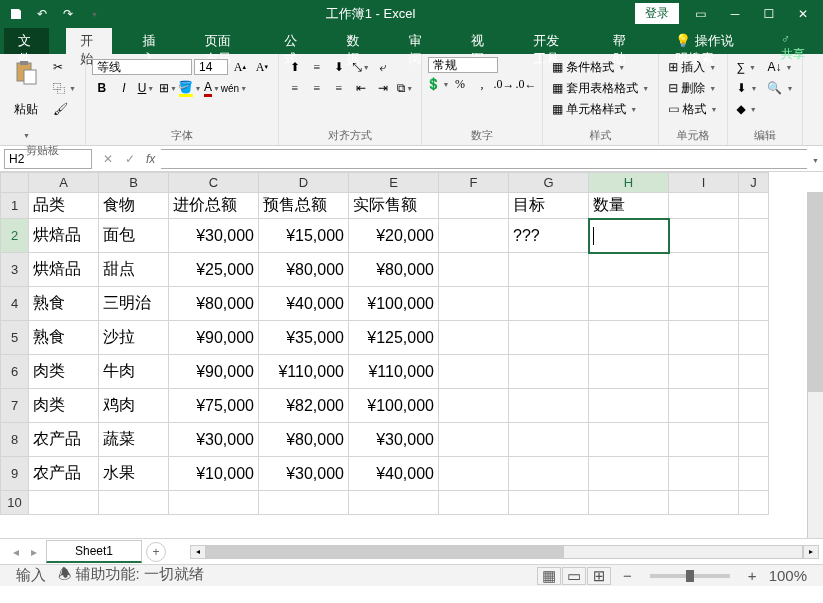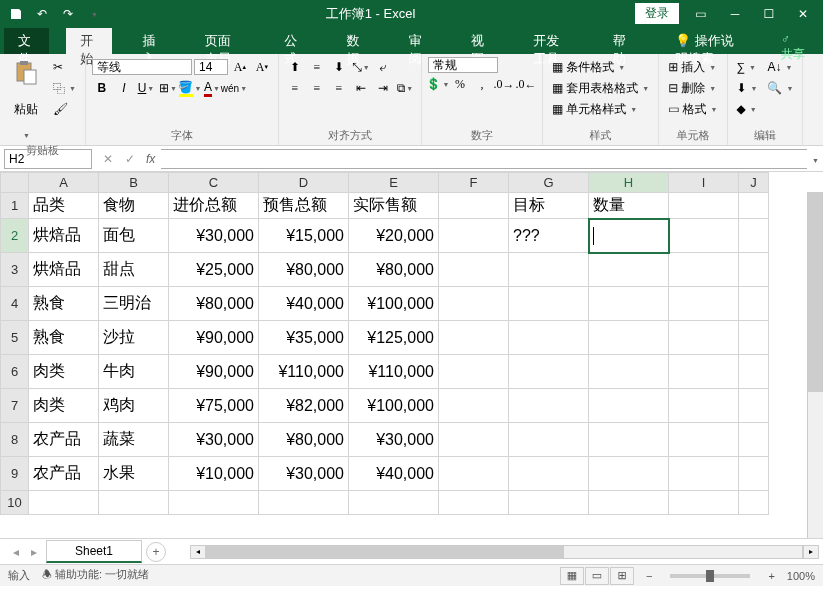--- a/index.html
+++ b/index.html
@@ -50,21 +50,21 @@
 .cursor-blink{display:inline-block;width:1px;height:18px;background:#000;vertical-align:middle}
 .sheet-tabs{height:26px;background:#fff;border-top:1px solid #d4d4d4;display:flex;align-items:center;padding-left:8px;gap:4px}
 .sheet-nav{display:flex;gap:2px;color:#999}
 .snav{width:16px;height:16px;display:flex;align-items:center;justify-content:center;cursor:pointer}
 .sheet-tab{padding:3px 28px;background:#fff;border:1px solid #ccc;border-bottom:2px solid #217346;font-size:12px;cursor:pointer}
 .sheet-add{width:20px;height:20px;display:flex;align-items:center;justify-content:center;border:1px solid #ccc;border-radius:50%;color:#666;cursor:pointer}
 .hscroll{flex:1;display:flex;align-items:center;margin-left:20px;margin-right:4px}
 .scroll-track{flex:1;height:14px;background:#f0f0f0;border:1px solid #ccc;position:relative}
 .scroll-thumb{position:absolute;height:100%;background:#cdcdcd}
 .sarrow{width:16px;height:14px;background:#f0f0f0;border:1px solid #ccc;display:flex;align-items:center;justify-content:center;cursor:pointer;font-size:8px}
-.status-bar{height:22px;background:#f3f3f3;border-top:1px solid #d4d4d4;display:flex;align-items:center;padding:0 8px;font-size:11px;color:#555;gap:12px}
+.status-bar{height:22px;background:#f3f3f3;border-top:1px solid #d4d4d4;display:flex;align-items:center;padding:0 16px;font-size:15px;color:#555;gap:12px}
 .view-btns{display:flex;gap:1px;margin-left:auto}
 .vbtn{width:24px;height:18px;border:1px solid #ccc;display:flex;align-items:center;justify-content:center;cursor:pointer}
 .zoom-slider{width:80px;height:4px;background:#ccc;position:relative;margin:0 6px}
 .zoom-thumb{width:8px;height:12px;background:#666;position:absolute;top:-4px;left:36px}
 .vscroll{position:absolute;right:0;top:20px;bottom:0;width:16px;background:#f0f0f0;border-left:1px solid #ccc}
 .vsthumb{position:absolute;top:0;width:100%;height:200px;background:#cdcdcd}
 svg{display:block}
 </style>
 </head>
 <body>

